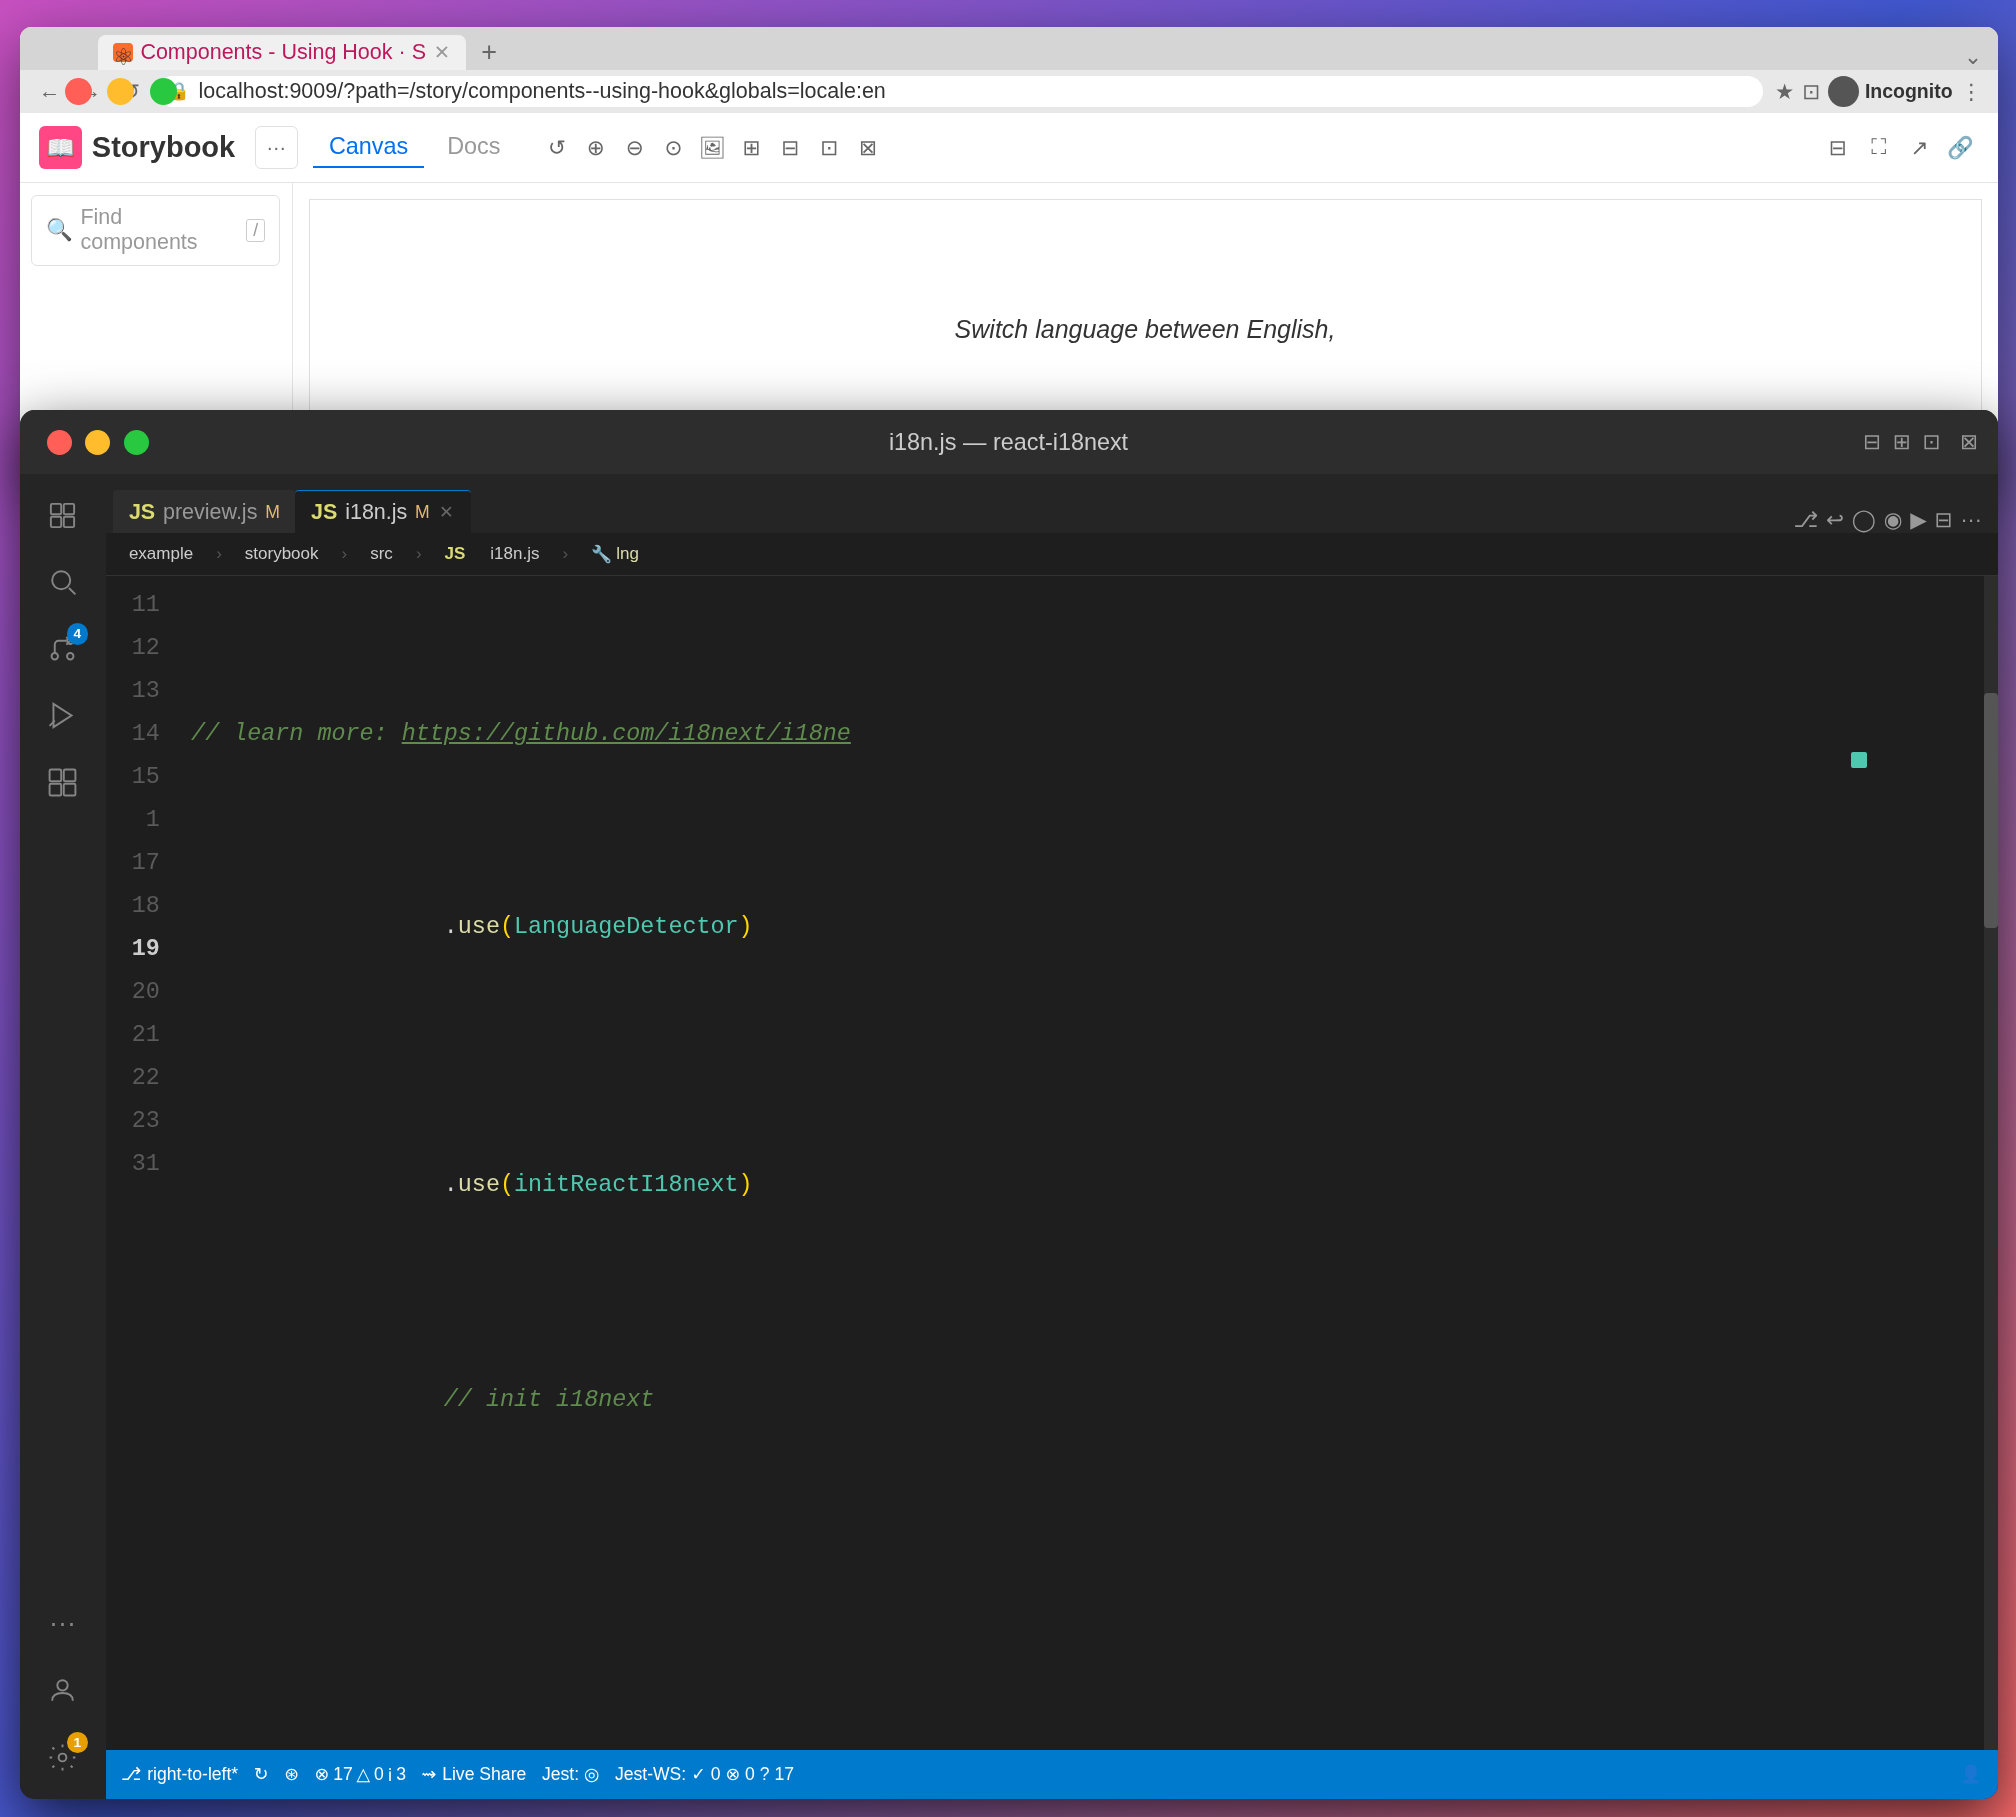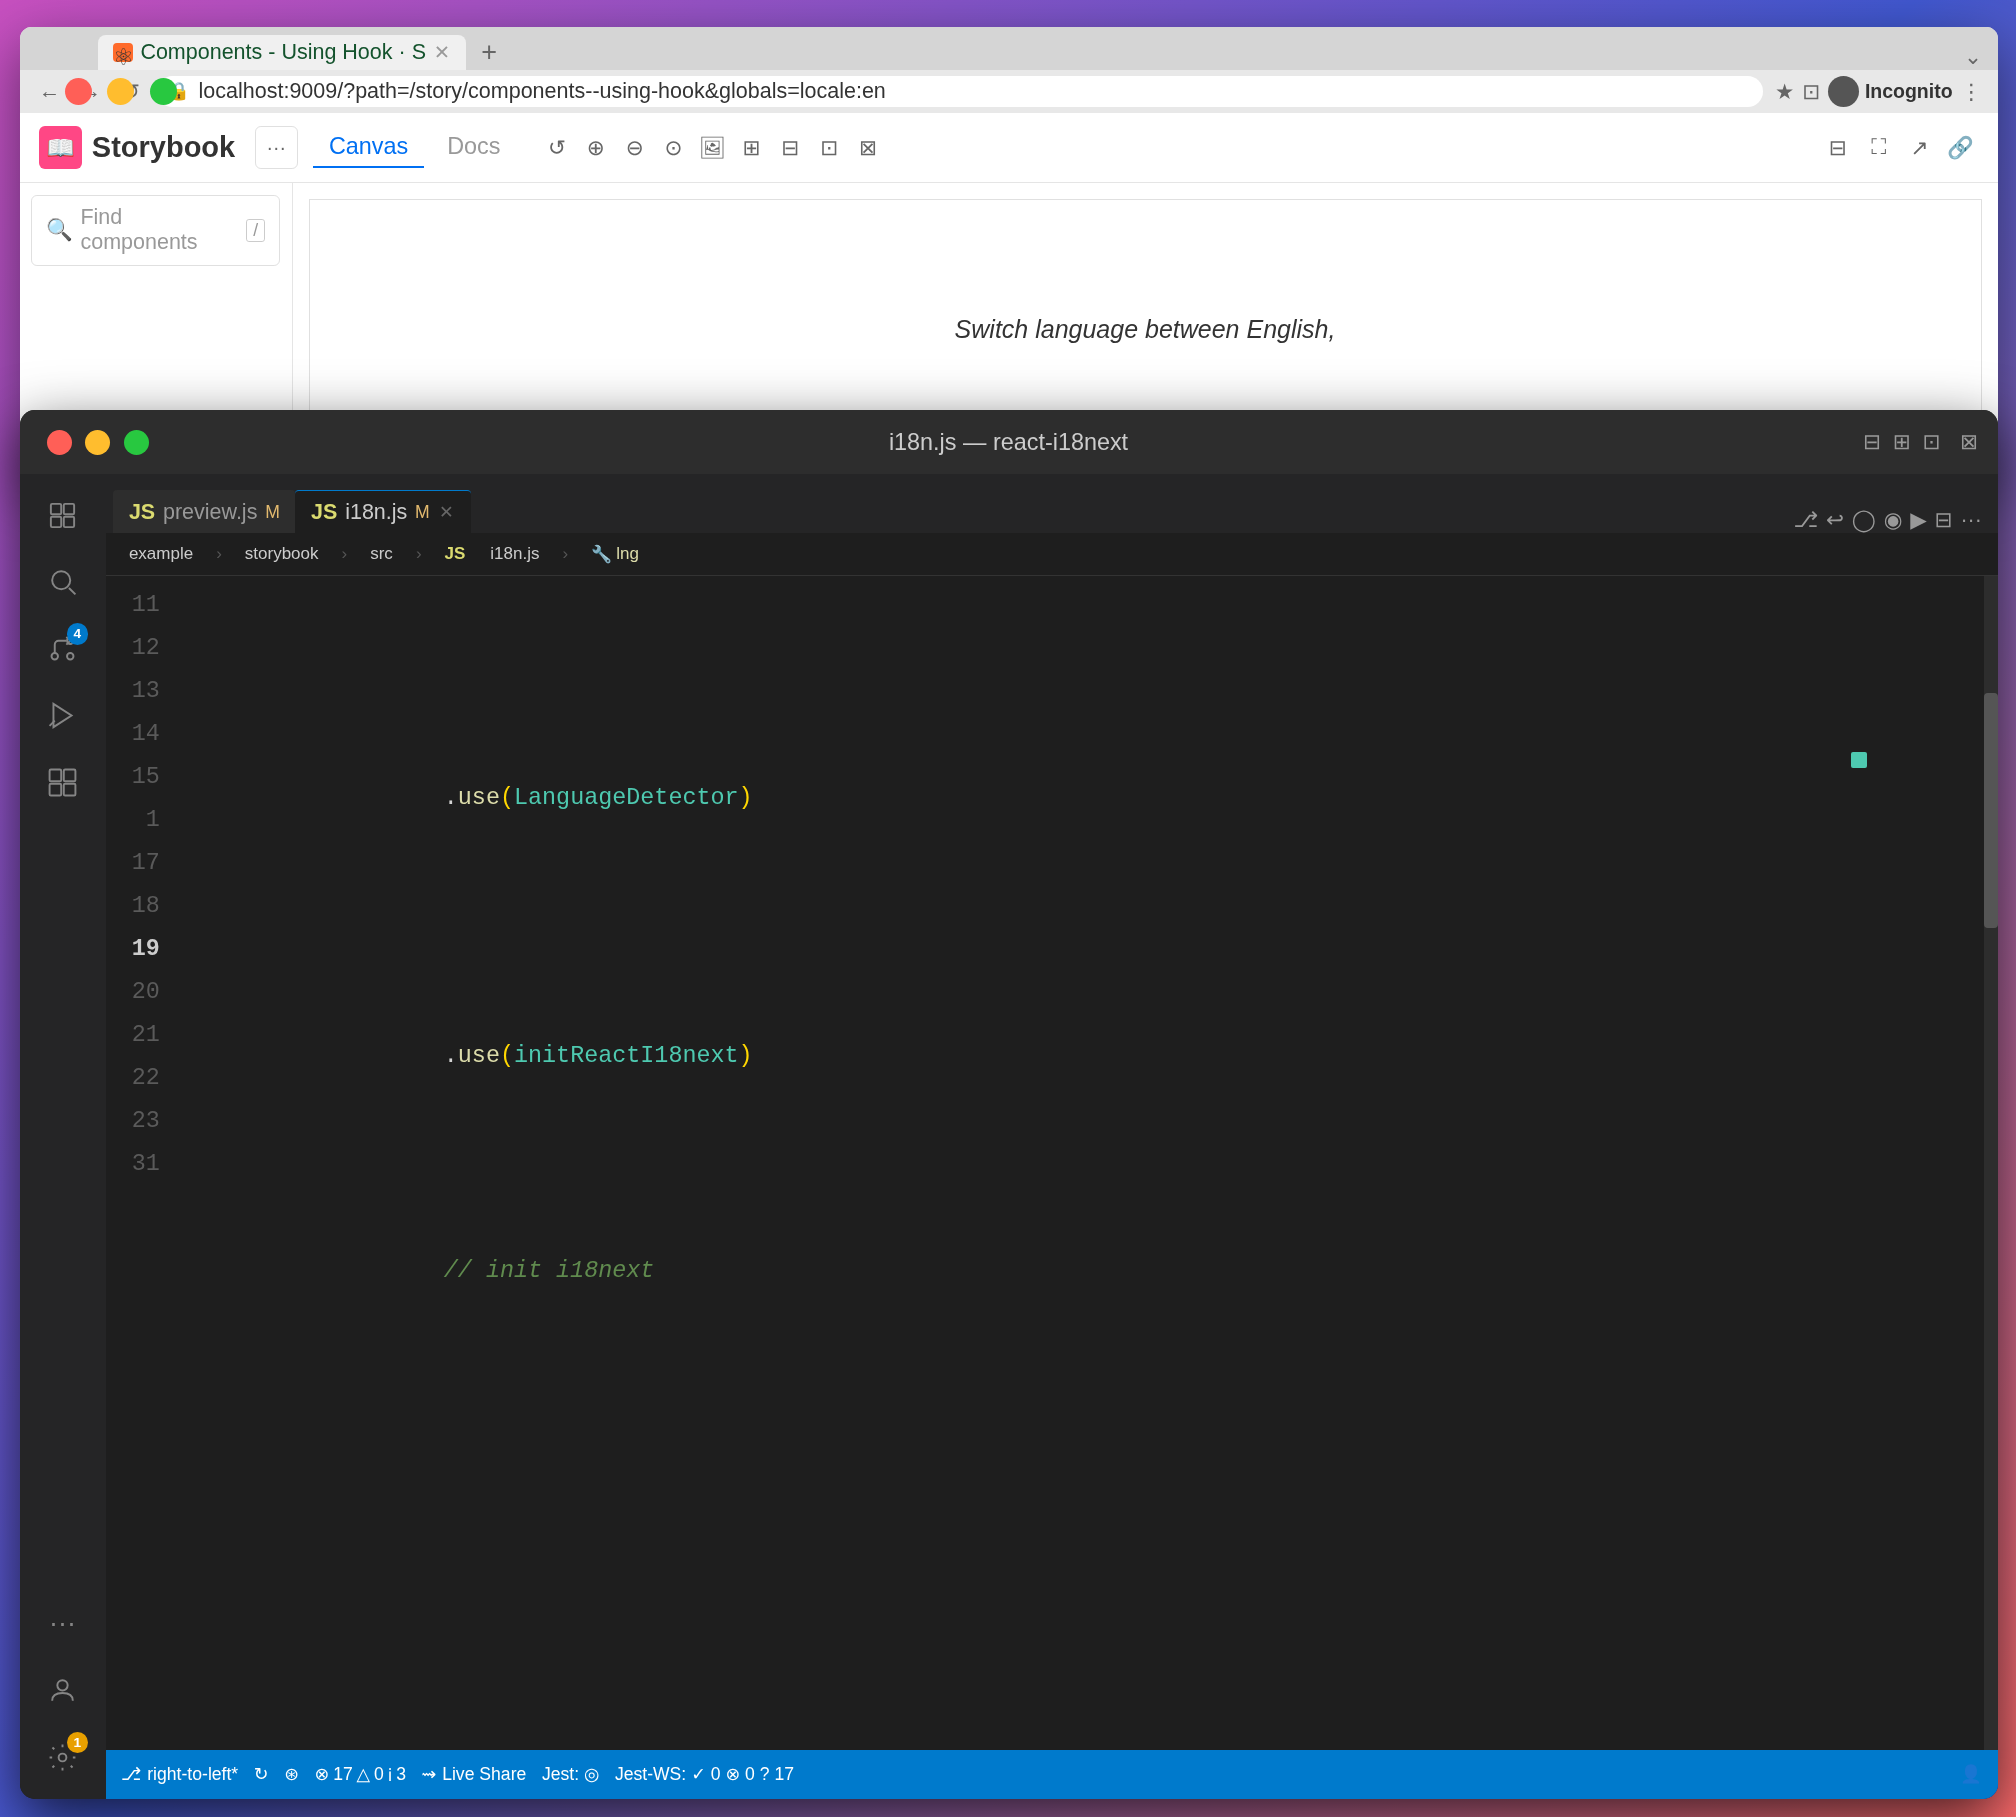--- a/index.html
+++ b/index.html
@@ -608,21 +608,21 @@
   <div class="browser-window">
 
     <div class="browser-tabs">
       <div style="position:absolute;left:45px;top:51px;display:flex;gap:15.6px;">
         <div class="traffic-light tl-red"></div>
         <div class="traffic-light tl-yellow"></div>
         <div class="traffic-light tl-green"></div>
       </div>
       <div class="browser-tab">
         <span style="width:19.5px;height:19.5px;background:#ff6b2b;border-radius:3.9px;display:inline-block;">⚛</span>
-        <span style="font-size:21.5px;color:#14532d;">Components - Using Hook · S</span>
+        <span style="font-size:21.5px;color:#be185d;">Components - Using Hook · S</span>
         <span class="tab-close">✕</span>
       </div>
       <div class="tab-new" style="font-size:27px;color:#666;">+</div>
       <div style="margin-left:auto;padding-right:15.6px;display:flex;align-items:center;color:#666;font-size:21.5px;">⌄</div>
     </div>
 
     <div class="browser-nav">
       <div class="nav-btn">←</div>
       <div class="nav-btn">→</div>
       <div class="nav-btn">↺</div>
@@ -820,20 +820,23 @@
             <div>18</div>
             <div style="color:#ccc;font-weight:bold;">19</div>
             <div>20</div>
             <div>21</div>
             <div>22</div>
             <div>23</div>
             <div>31</div>
           </div>
           <div class="code-lines">
             
+            <div class="code-line">
+              <span class="c-comment">// learn more: </span><span class="c-comment-link">https://github.com/i18next/i18ne</span>
+            </div>
             
             <div class="code-line">
               &nbsp;&nbsp;&nbsp;&nbsp;<span class="c-punct">.</span><span class="c-method">use</span><span class="c-paren">(</span><span class="c-class">LanguageDetector</span><span class="c-paren">)</span>
             </div>
             
             
             <div class="code-line">
               &nbsp;&nbsp;&nbsp;&nbsp;<span class="c-punct">.</span><span class="c-method">use</span><span class="c-paren">(</span><span class="c-class">initReactI18next</span><span class="c-paren">)</span>
             </div>
             

